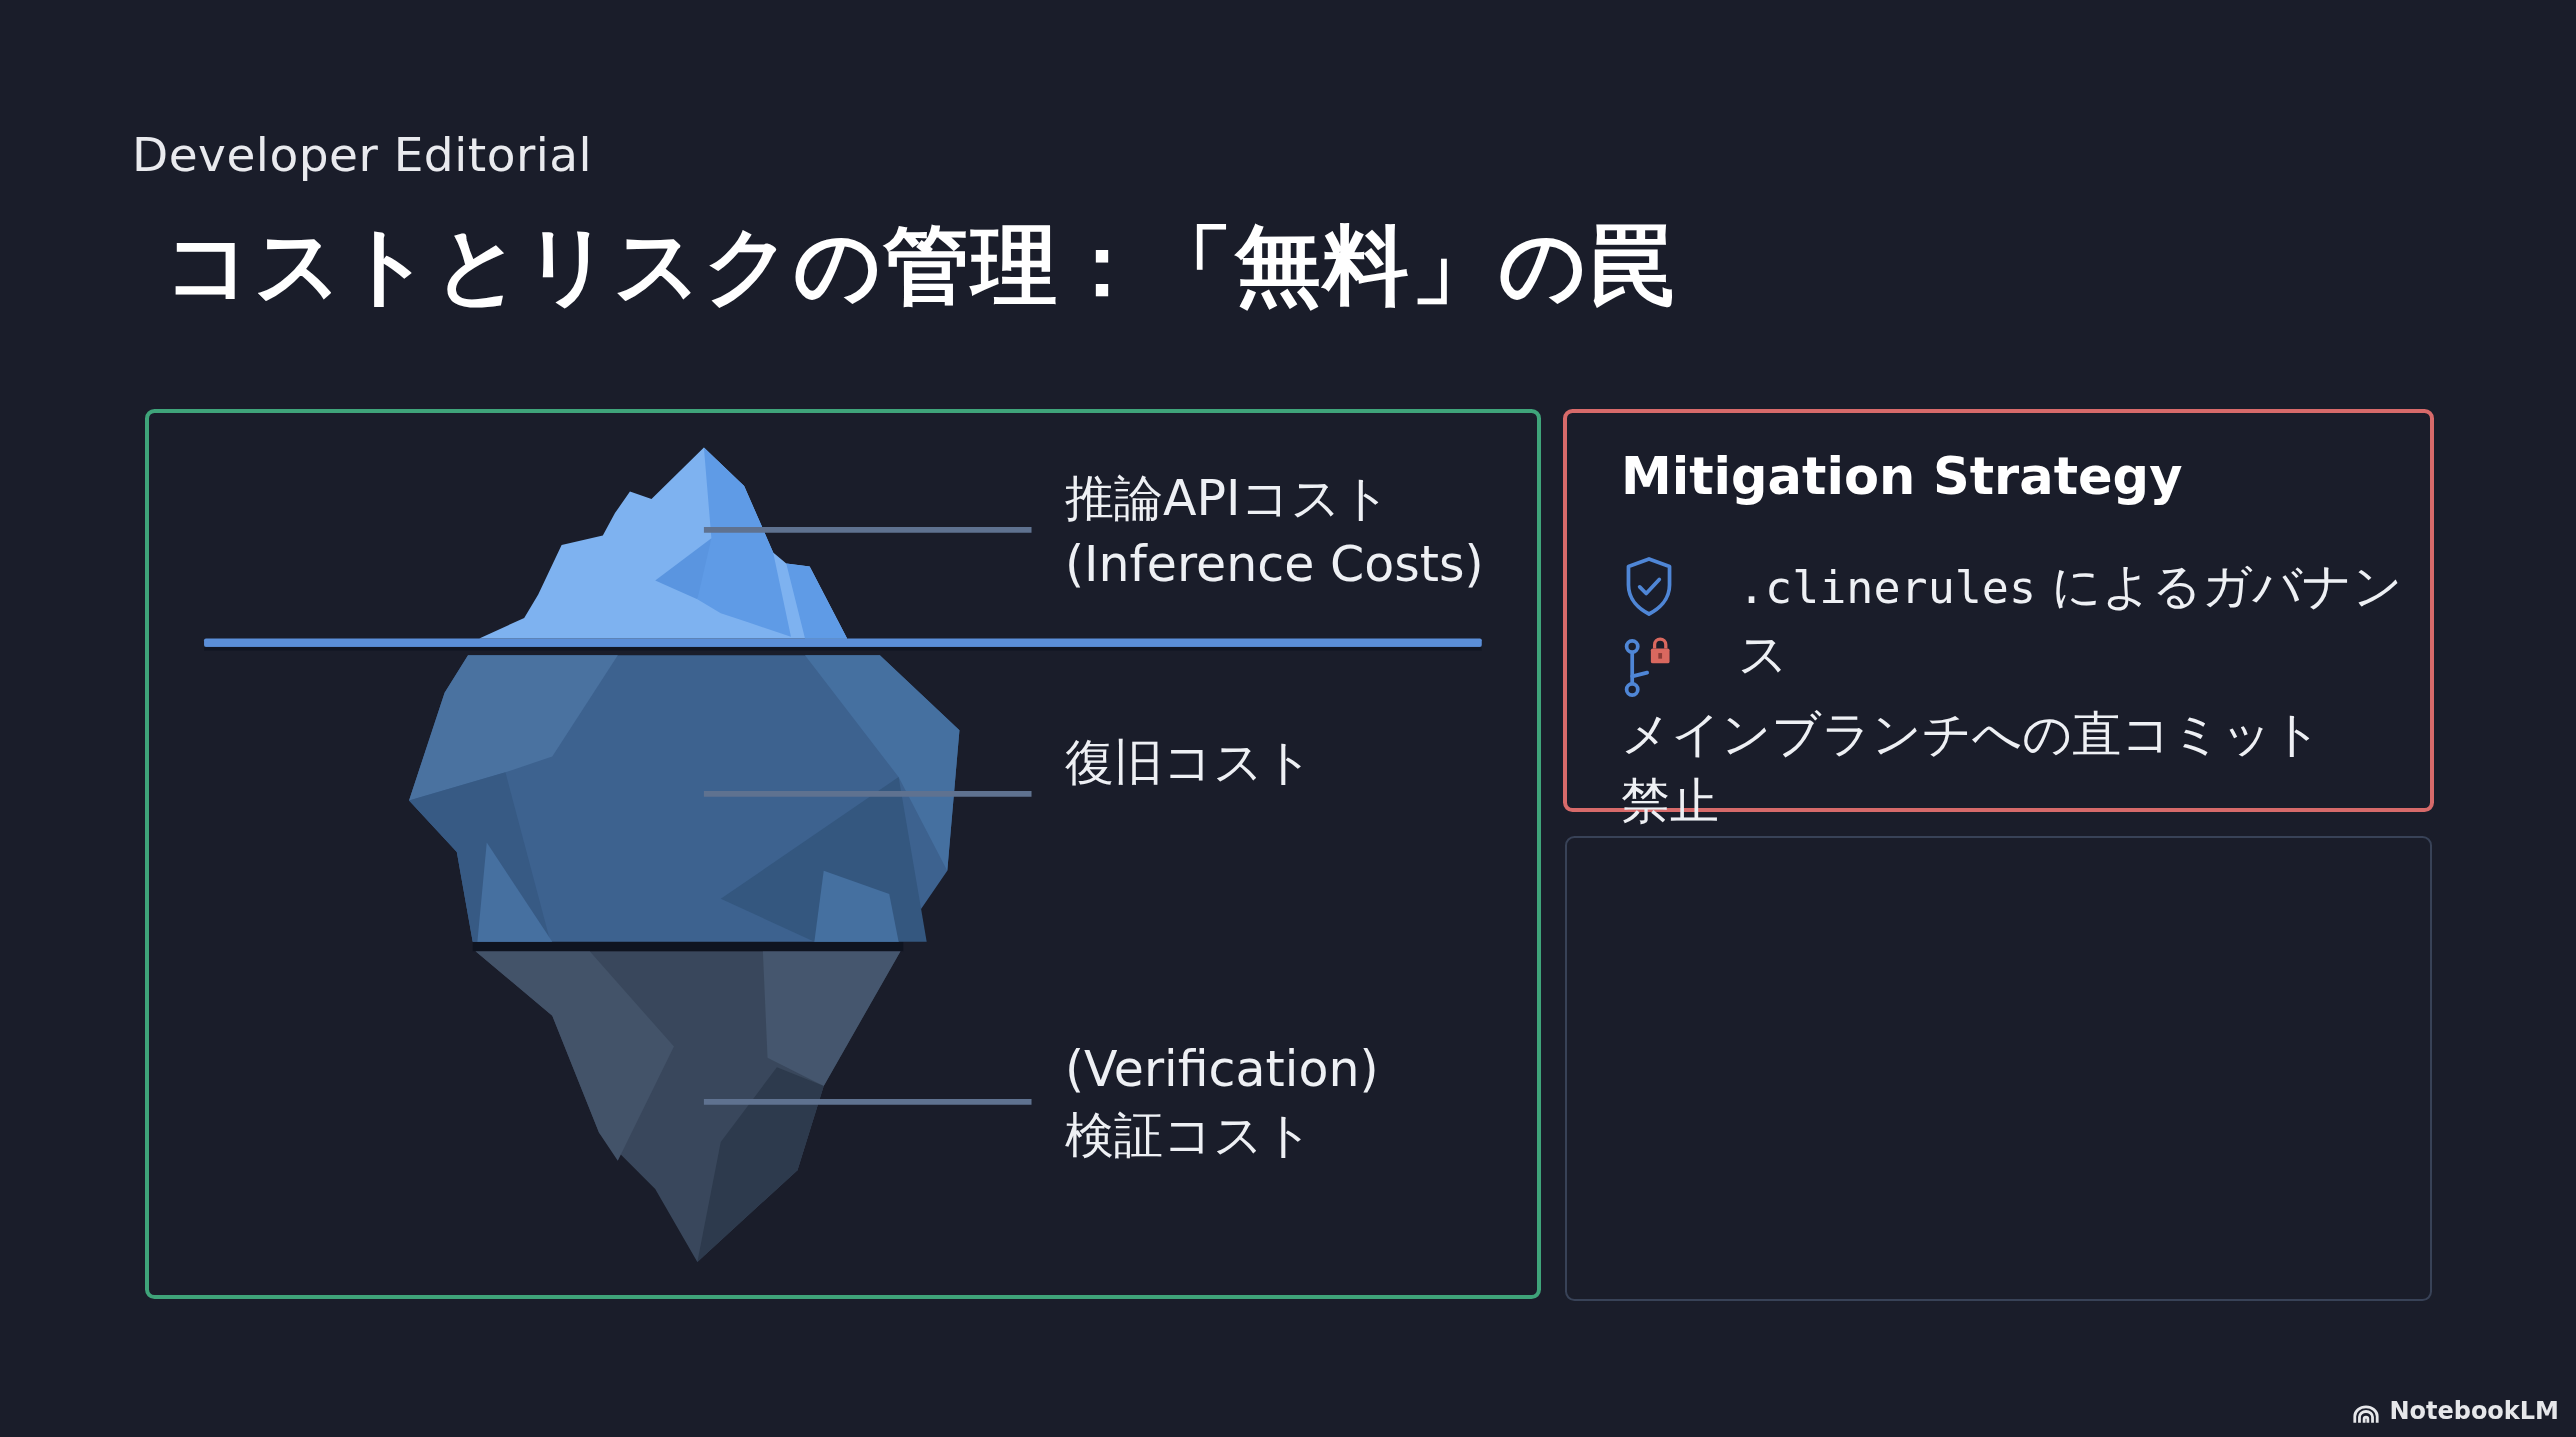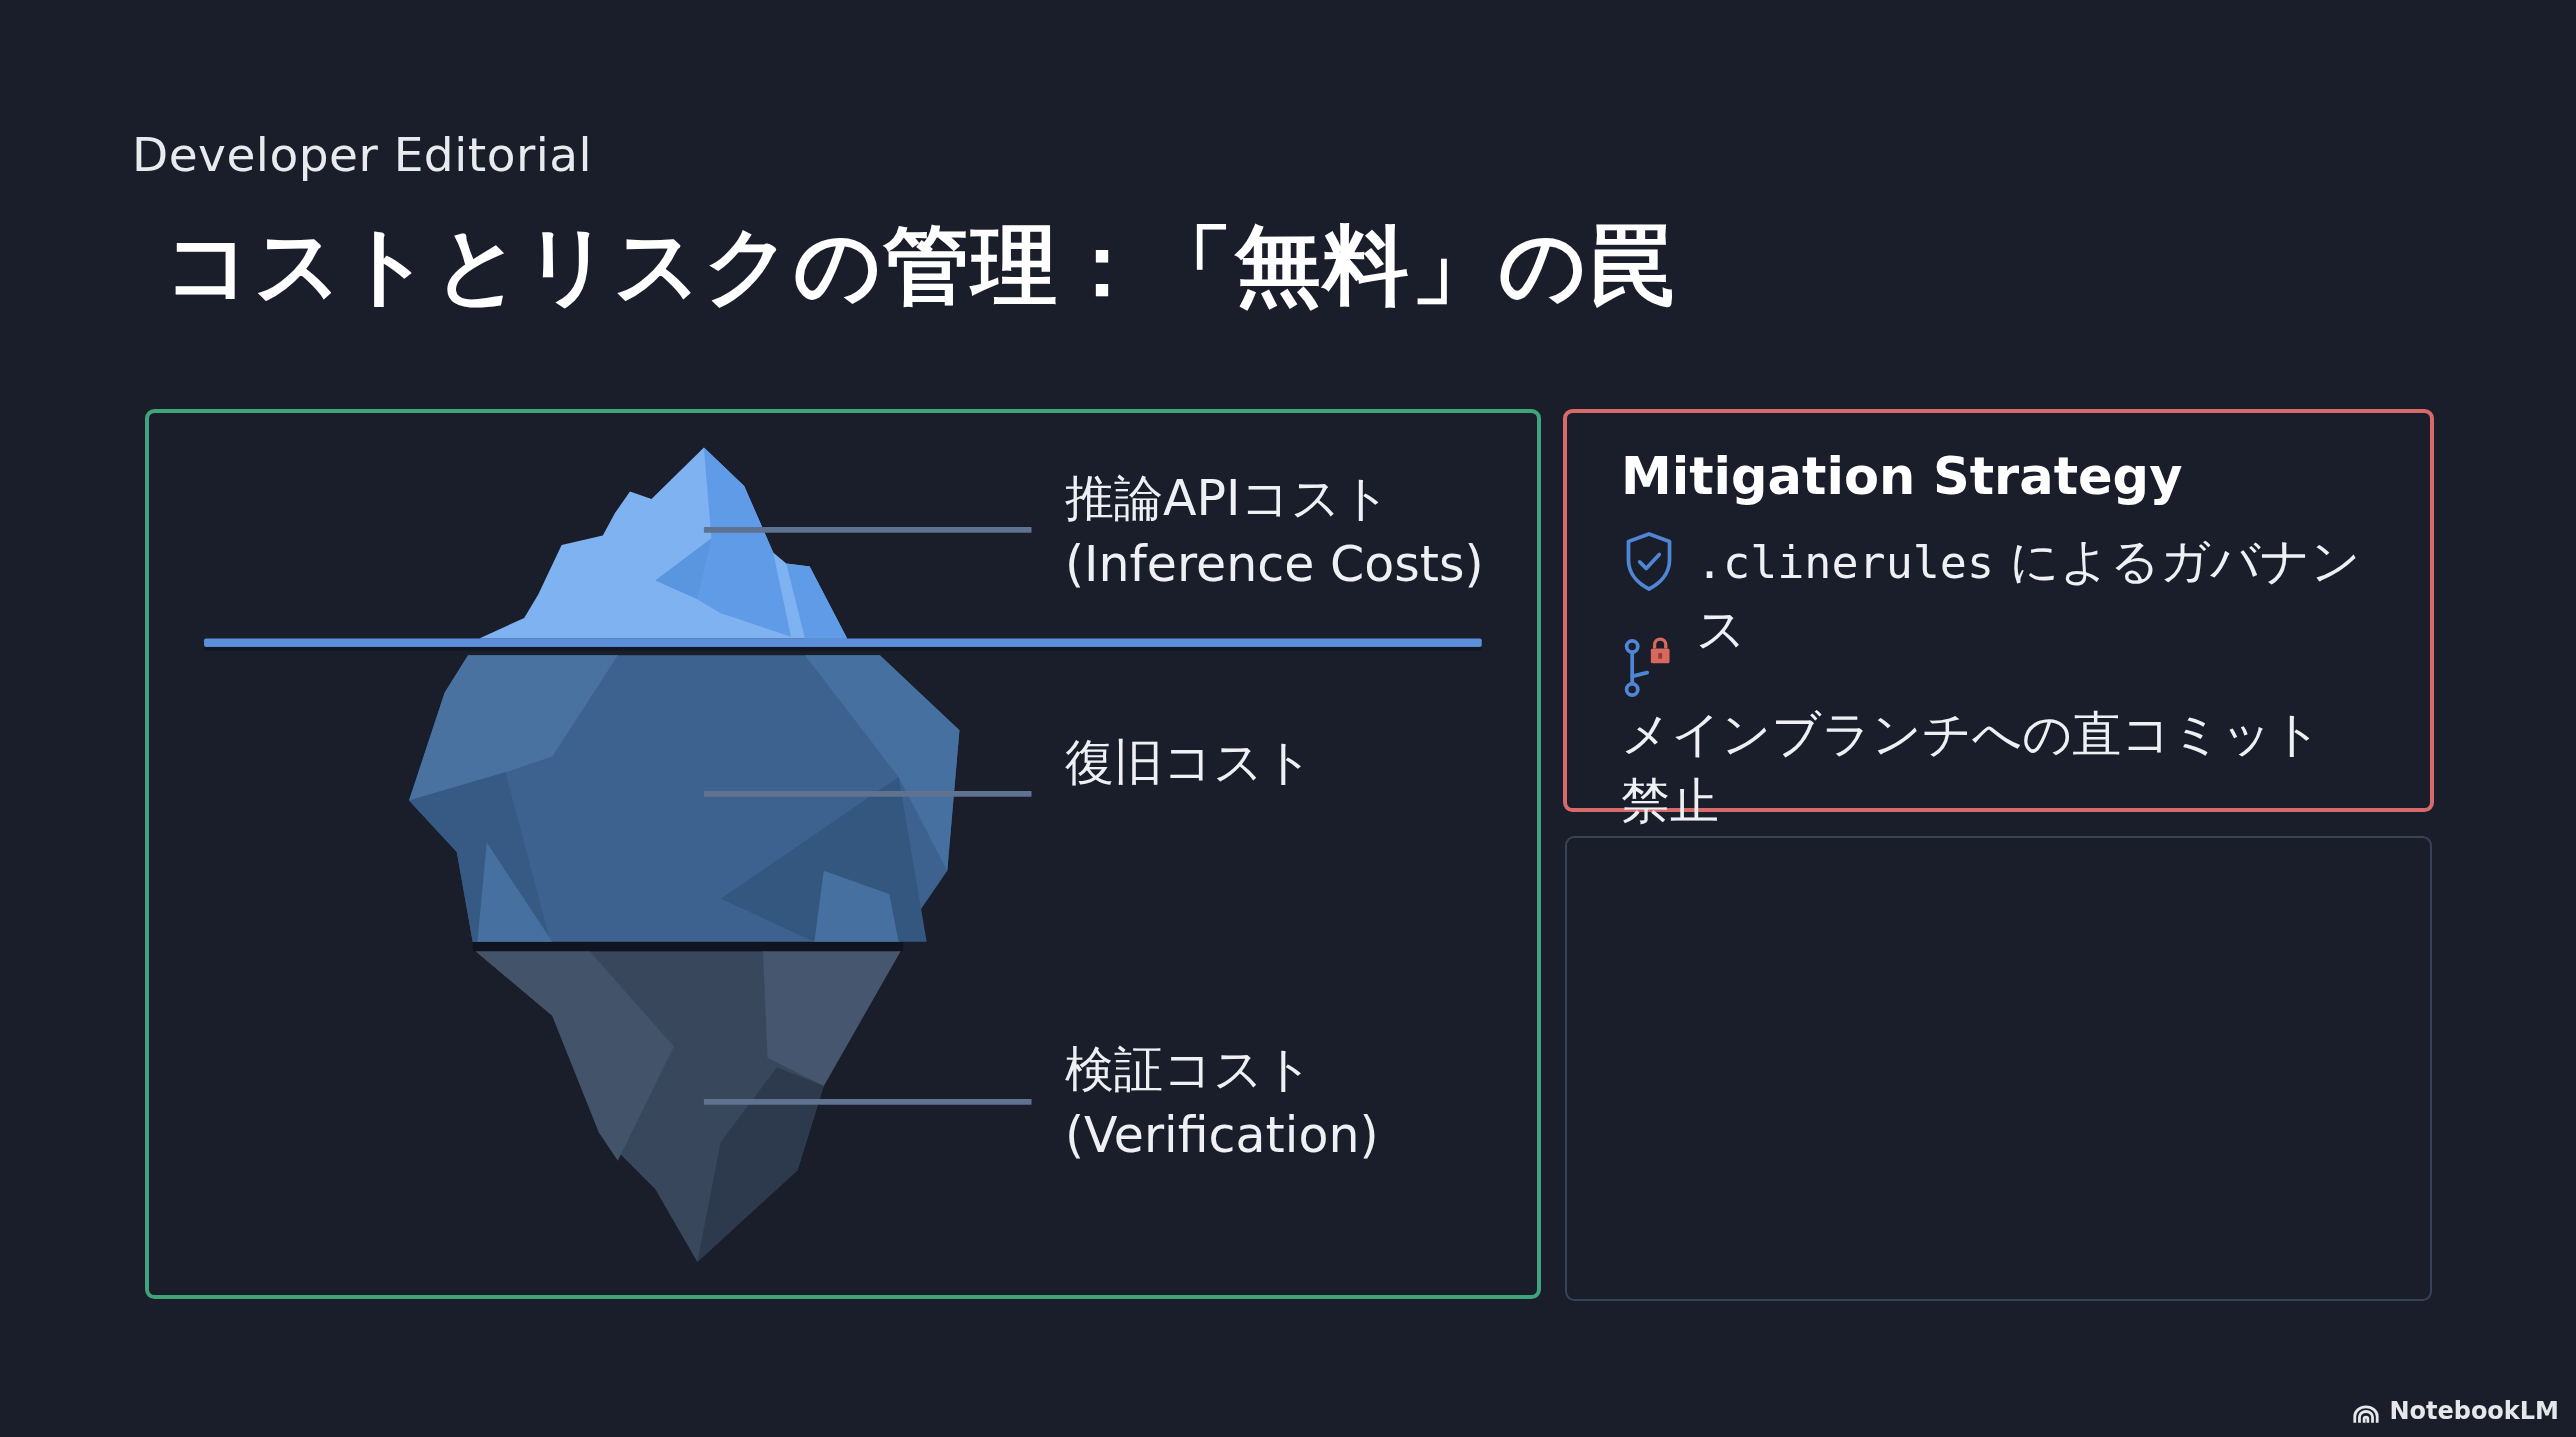--- a/index.html
+++ b/index.html
@@ -103,28 +103,28 @@
 </svg>
 
 <div class="layer-label" style="top:466px;">
   <div>推論APIコスト</div>
   <div>(Inference Costs)</div>
 </div>
 <div class="layer-label" style="top:730px;">
   <div>復旧コスト</div>
 </div>
 <div class="layer-label" style="top:1037px;">
+  <div>(Verification)</div>
   <div>検証コスト</div>
-  <div>(Verification)</div>
 </div>
 
 <div class="panel panel-mitigation"></div>
 <div class="mit-title">Mitigation Strategy</div>
 
-<div class="mit-item" style="top:528px;">
+<div class="mit-item" style="top:553px;gap:42px;">
   <svg class="mit-icon" viewBox="0 0 60 70">
     <path d="M30 6 L52 14 L52 34 C52 50 40 60 30 65 C20 60 8 50 8 34 L8 14 Z" fill="none" stroke="#4f86d6" stroke-width="4" stroke-linejoin="round"></path>
     <path d="M20 36 L27 43 L41 28" fill="none" stroke="#4f86d6" stroke-width="4" stroke-linecap="round" stroke-linejoin="round"></path>
   </svg>
   <div class="mit-text">
     <span class="mono">.clinerules</span><span> によるガバナンス</span>
   </div>
 </div>
 
 <div class="mit-item" style="top:635px;flex-direction:column;">

